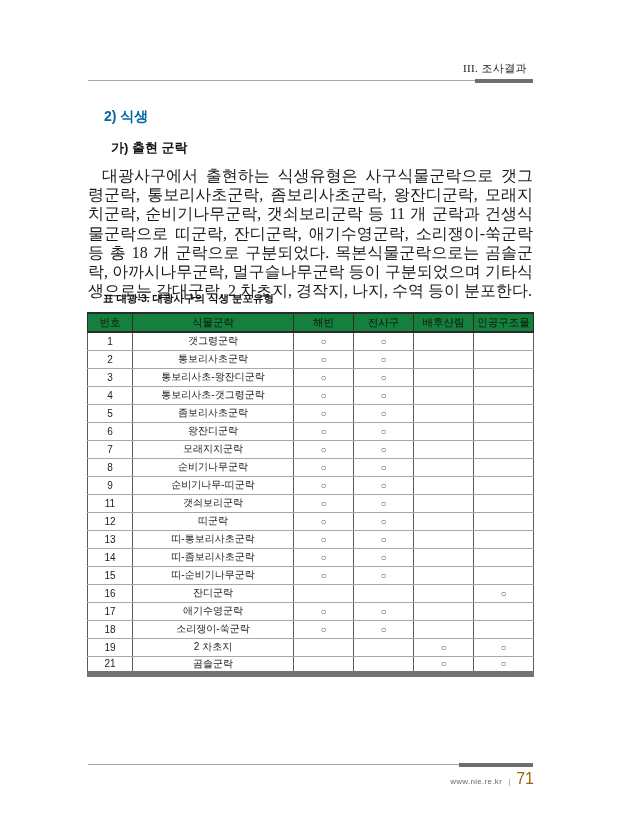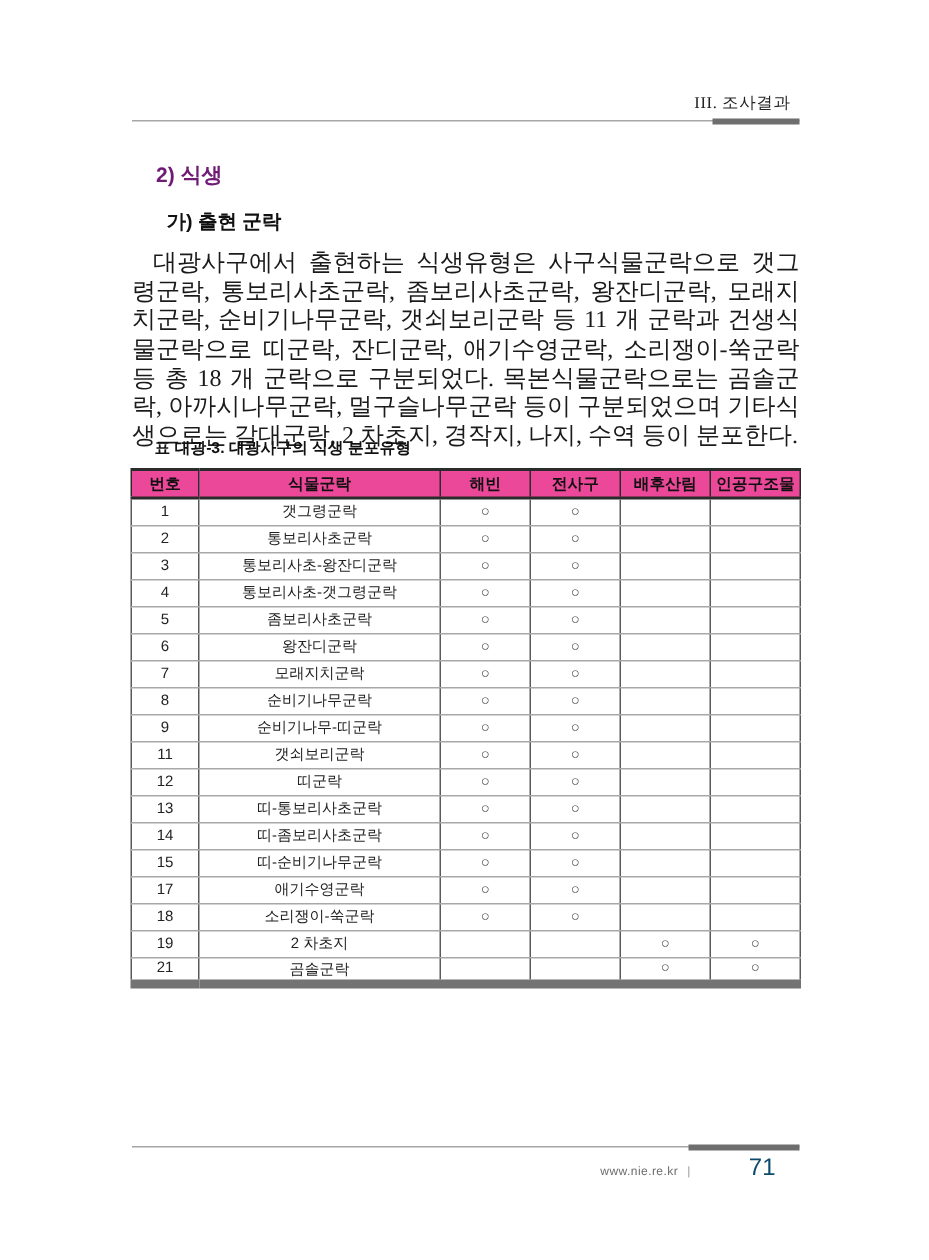--- a/index.html
+++ b/index.html
@@ -26,21 +26,21 @@
   .rule-accent {
     position:absolute; right:0; top:-1.5px; height:4px;
     background:#6e6e6e;
   }
   .rule-header .rule-accent { width:58px; }
   .rule-footer .rule-accent { width:74px; }
   
   .h-section {
     position:absolute; left:104px; top:108px;
     font-family:"Liberation Sans","DejaVu Sans",sans-serif;
-    font-size:14px; font-weight:bold; color:#701a75;
+    font-size:14px; font-weight:bold; color:#0369a1;
   }
   .h-subsection {
     position:absolute; left:111px; top:139px;
     font-family:"Liberation Sans","DejaVu Sans",sans-serif;
     font-size:13px; font-weight:bold; color:#111;
   }
   
   .body-par {
     position:absolute; left:88px; top:166px; width:445px;
     font-size:16px; line-height:19.2px;
@@ -53,49 +53,49 @@
     position:absolute; left:103px; top:292px;
     font-family:"Liberation Sans","DejaVu Sans",sans-serif;
     font-size:10.5px; font-weight:bold; color:#111;
   }
   table.veg {
     position:absolute; left:87px; top:312px; width:446px;
     border-collapse:collapse; table-layout:fixed;
     font-family:"Liberation Sans","DejaVu Sans",sans-serif;
   }
   table.veg th {
-    background:#ec4899;
+    background:#15803d;
     border:1px solid #2b2b2b;
     border-top:2px solid #2b2b2b;
     border-bottom:2px solid #2b2b2b;
     height:19px;
-    font-size:10.5px; font-weight:bold; color:#111;
+    font-size:10.5px; font-weight:normal; color:#111;
     text-align:center; vertical-align:middle;
   }
   table.veg td {
     border-left:1px solid #5a5a5a;
     border-right:1px solid #5a5a5a;
     border-top:1px solid #a8a8a8;
     border-bottom:1px solid #a8a8a8;
     height:18px;
     font-size:10px; color:#222;
     text-align:center; vertical-align:middle;
     overflow:hidden; white-space:nowrap;
   }
   table.veg tbody tr:last-child td { border-bottom:6px solid #737373; }
   table.veg td.mark { font-size:10px; color:#555; }
   
   .footer-text {
-    position:absolute; top:770px; right:102px;
+    position:absolute; top:770px; right:85px;
     display:flex; align-items:baseline; gap:6px;
     font-family:"Liberation Sans","DejaVu Sans",sans-serif;
   }
   .footer-site { font-size:8px; color:#6b6b6b; letter-spacing:0.3px; }
   .footer-sep  { font-size:8px; color:#9a9a9a; }
-  .footer-page { font-size:16px; color:#0c4a6e; font-weight:normal;margin-left:33px; }
+  .footer-page { font-size:16px; color:#a16207; font-weight:normal; }
 </style>
 </head>
 <body>
 
 <div class="page">
 
   <span class="breadcrumb">III. 조사결과</span>
   <div class="rule rule-header">
     <div class="rule-accent"></div>
   </div>
@@ -233,20 +233,28 @@
         </tr>
         <tr>
           <td>15</td>
           <td>띠-순비기나무군락</td>
           <td class="mark">○</td>
           <td class="mark">○</td>
           <td class="mark"></td>
           <td class="mark"></td>
         </tr>
         <tr>
+          <td>16</td>
+          <td>잔디군락</td>
+          <td class="mark"></td>
+          <td class="mark"></td>
+          <td class="mark"></td>
+          <td class="mark">○</td>
+        </tr>
+        <tr>
           <td>17</td>
           <td>애기수영군락</td>
           <td class="mark">○</td>
           <td class="mark">○</td>
           <td class="mark"></td>
           <td class="mark"></td>
         </tr>
         <tr>
           <td>18</td>
           <td>소리쟁이-쑥군락</td>

